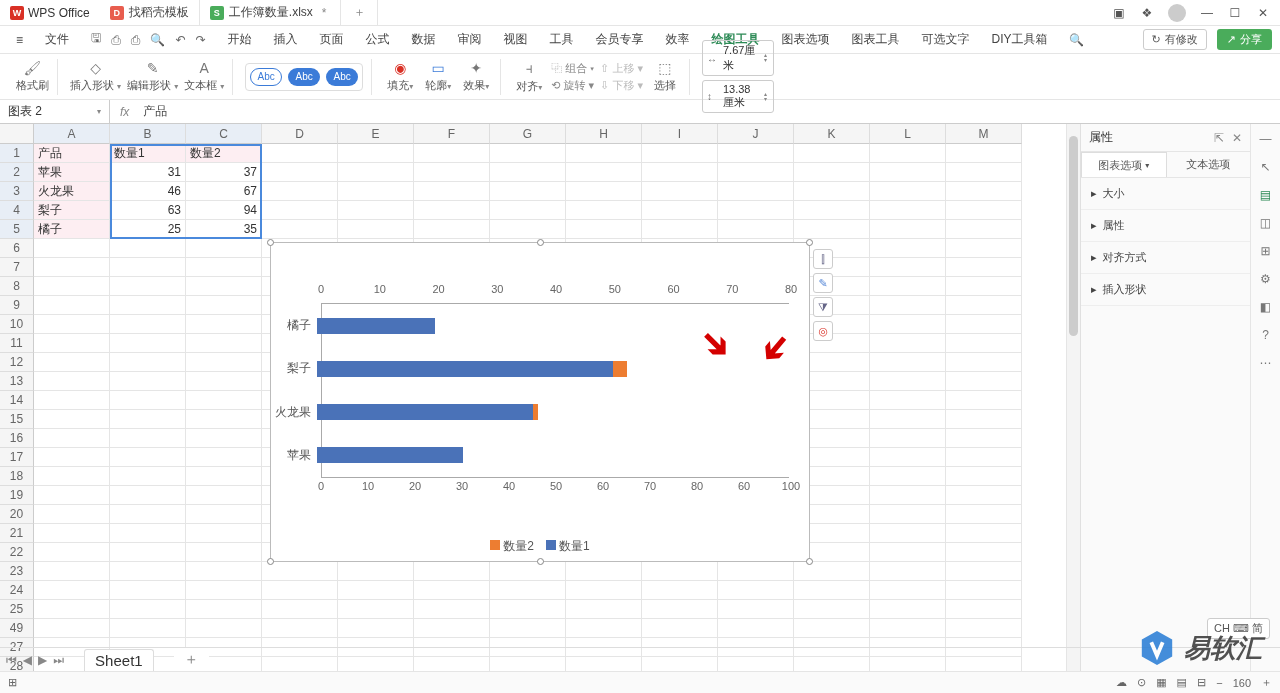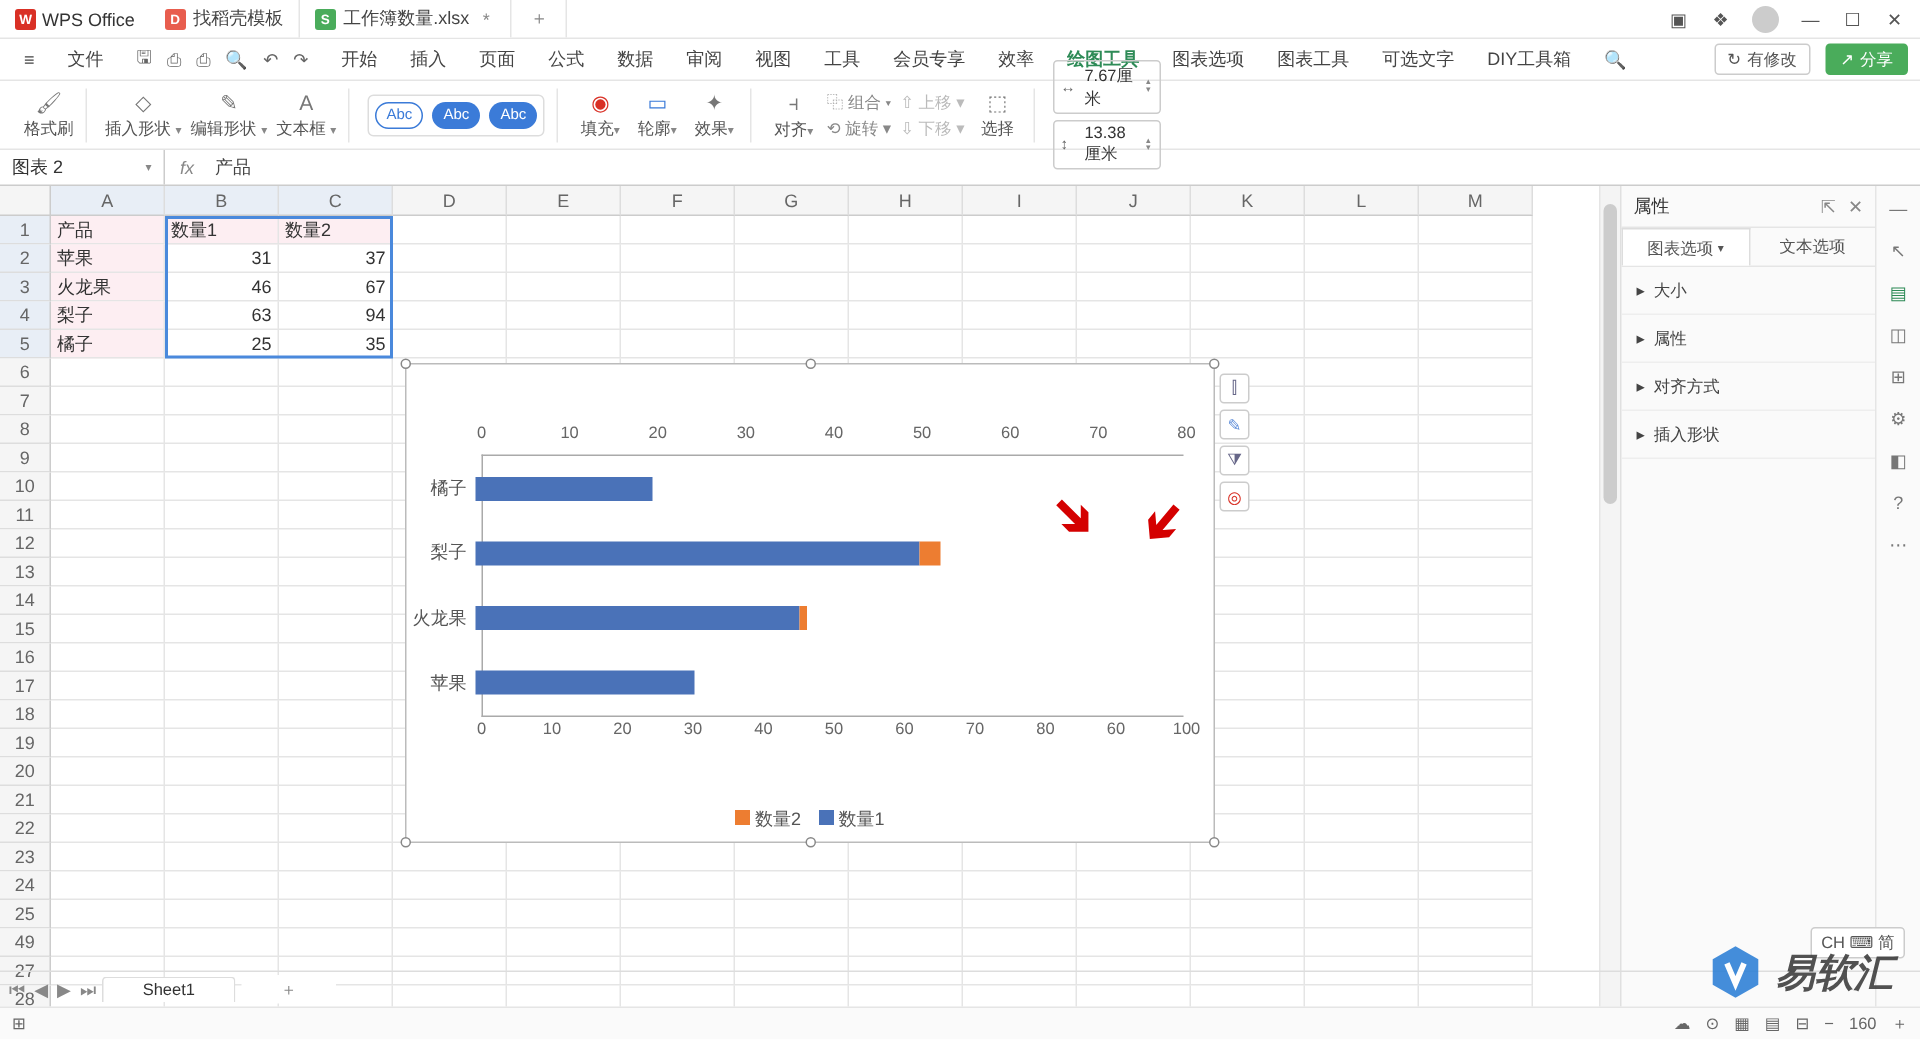--- a/index.html
+++ b/index.html
@@ -100,21 +100,21 @@
 .bar-seg1 { background: #4a72b8; height: 100%; }
 .bar-seg2 { background: #ed7d31; height: 100%; }
 .plot-bot-axis { position: absolute; left: 0; right: 0; bottom: 0; height: 20px; }
 .arrow-red { position: absolute; font-size: 36px; color: #d40000; font-weight: bold; transform: rotate(-40deg); }
 .chart-legend { position: absolute; bottom: 6px; left: 0; right: 0; display: flex; justify-content: center; gap: 12px; font-size: 12px; color: #555; }
 .leg-swatch { width: 10px; height: 10px; display: inline-block; margin-right: 3px; }
 
 
 .sheet-tabs { position: absolute; bottom: 22px; left: 0; right: 0; height: 24px; display: flex; align-items: center; border-top: 1px solid #ddd; padding: 0 6px; gap: 4px; }
 .sheet-nav { display: flex; gap: 6px; color: #888; }
-.sheet-tab { padding: 2px 26px; border: 1px solid #ddd; border-bottom: none; border-radius: 3px 3px 0 0; background: #fff; font-size: 11px; }
+.sheet-tab { padding: 2px 10px; border: 1px solid #ddd; border-bottom: none; border-radius: 3px 3px 0 0; background: #fff; font-size: 15px; margin-left: 16px; }
 .sheet-tab.add { border: none; color: #888; }
 .hscroll-dummy { flex: 1; height: 10px; }
 
 
 .statusbar { position: absolute; bottom: 0; left: 0; right: 0; height: 22px; display: flex; align-items: center; padding: 0 8px; border-top: 1px solid #e5e5e5; background: #fafafa; font-size: 11px; color: #666; }
 .statusbar .sright { margin-left: auto; display: flex; align-items: center; gap: 10px; }
 
 
 .watermark { position: absolute; right: 18px; bottom: 26px; display: flex; align-items: center; gap: 8px; opacity: .88; }
 .watermark .wlogo { width: 38px; height: 38px; }

